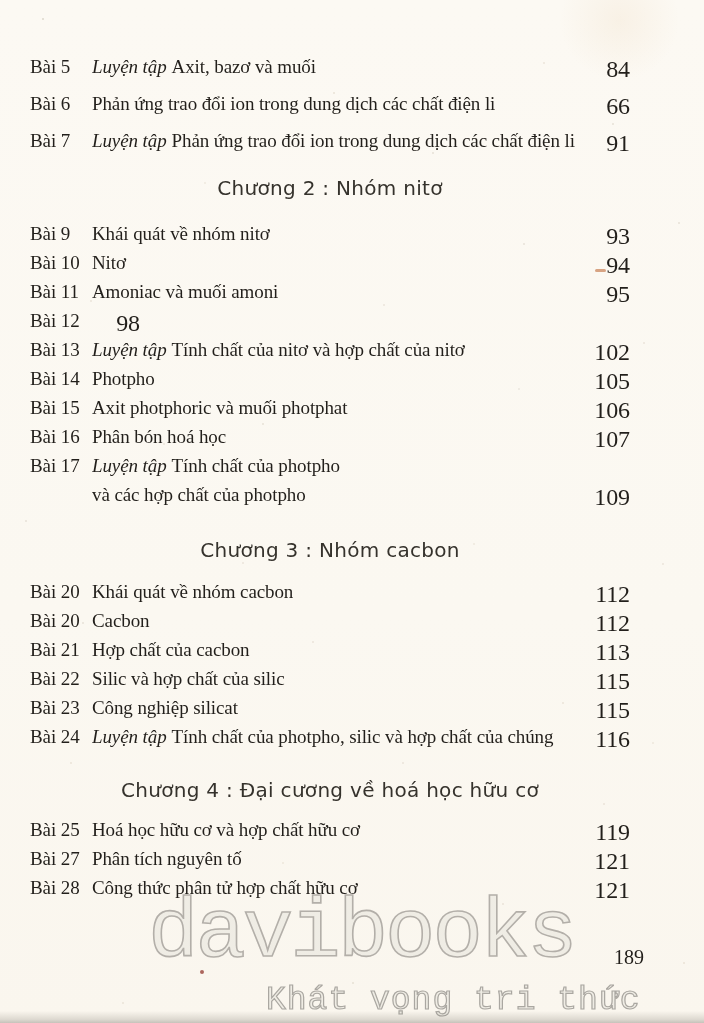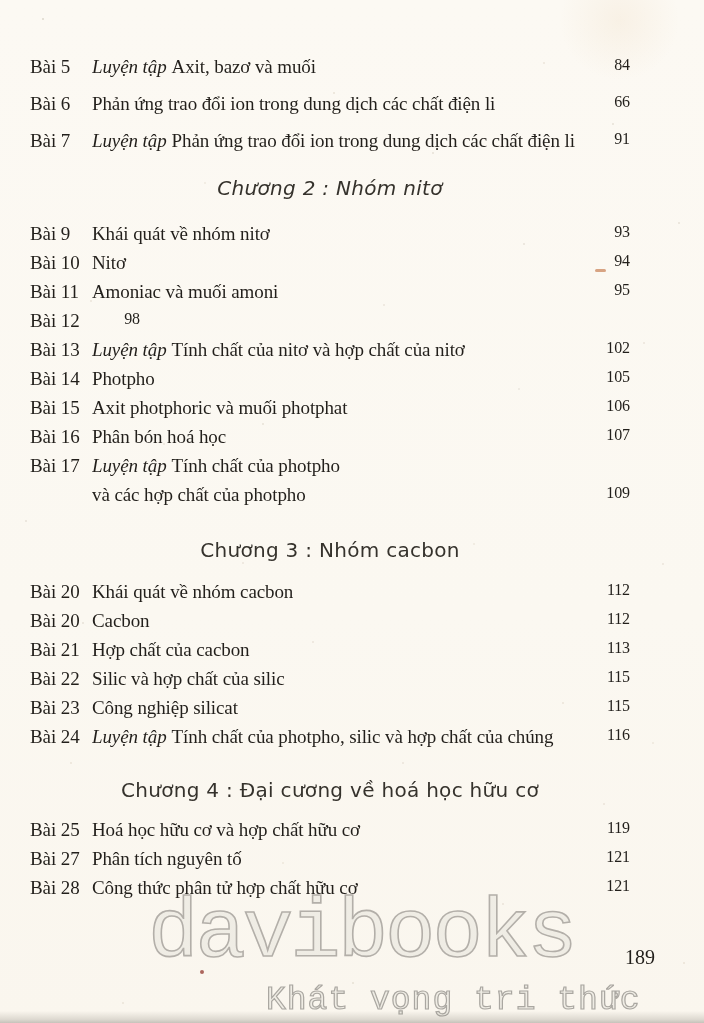--- a/index.html
+++ b/index.html
@@ -50,36 +50,36 @@
     height: 29px;
     font-size: 19px;
     letter-spacing: -0.1px;
     white-space: nowrap;
   }
   .sec-0 .row { height: 37px; }
   .row-label { width: 62px; flex: 0 0 62px; }
   .row-title { flex: 1 1 auto; overflow: hidden; }
   .t-italic { }
   .t-italic:not(:empty) { margin-right: 5px; }
-  .row-page { flex: 0 0 48px; width: 48px; text-align: right; font-size: 16px; }
+  .row-page { flex: 0 0 48px; width: 48px; text-align: right; font-size: 24px; }
   .chapter-heading {
     height: 30px; line-height: 30px;
     text-align: center;
     font-family: "DejaVu Sans", "Liberation Sans", sans-serif;
     font-size: 20px;
     font-weight: 400;
     letter-spacing: 0.3px;
     color: #35322c;
   }
-  .hd-1 { margin: 6px 0 20px; font-style: italic; }
+  .hd-1 { margin: 6px 0 20px; }
   .hd-2 { margin: 22px 0 16px; }
   .hd-3 { margin: 20px 0 14px; }
   .footer-page {
     position: absolute;
-    top: 946px; right: 49px;
+    top: 946px; right: 60px;
     font-size: 20px;
     z-index: 2;
   }
   .wm {
     position: absolute;
     z-index: 1;
     font-family: Liberation Mono, monospace;
     color: rgba(178,174,168,0.14);
     -webkit-text-stroke: 1.6px #b3afa9;
     text-stroke: 1.6px #b3afa9;

